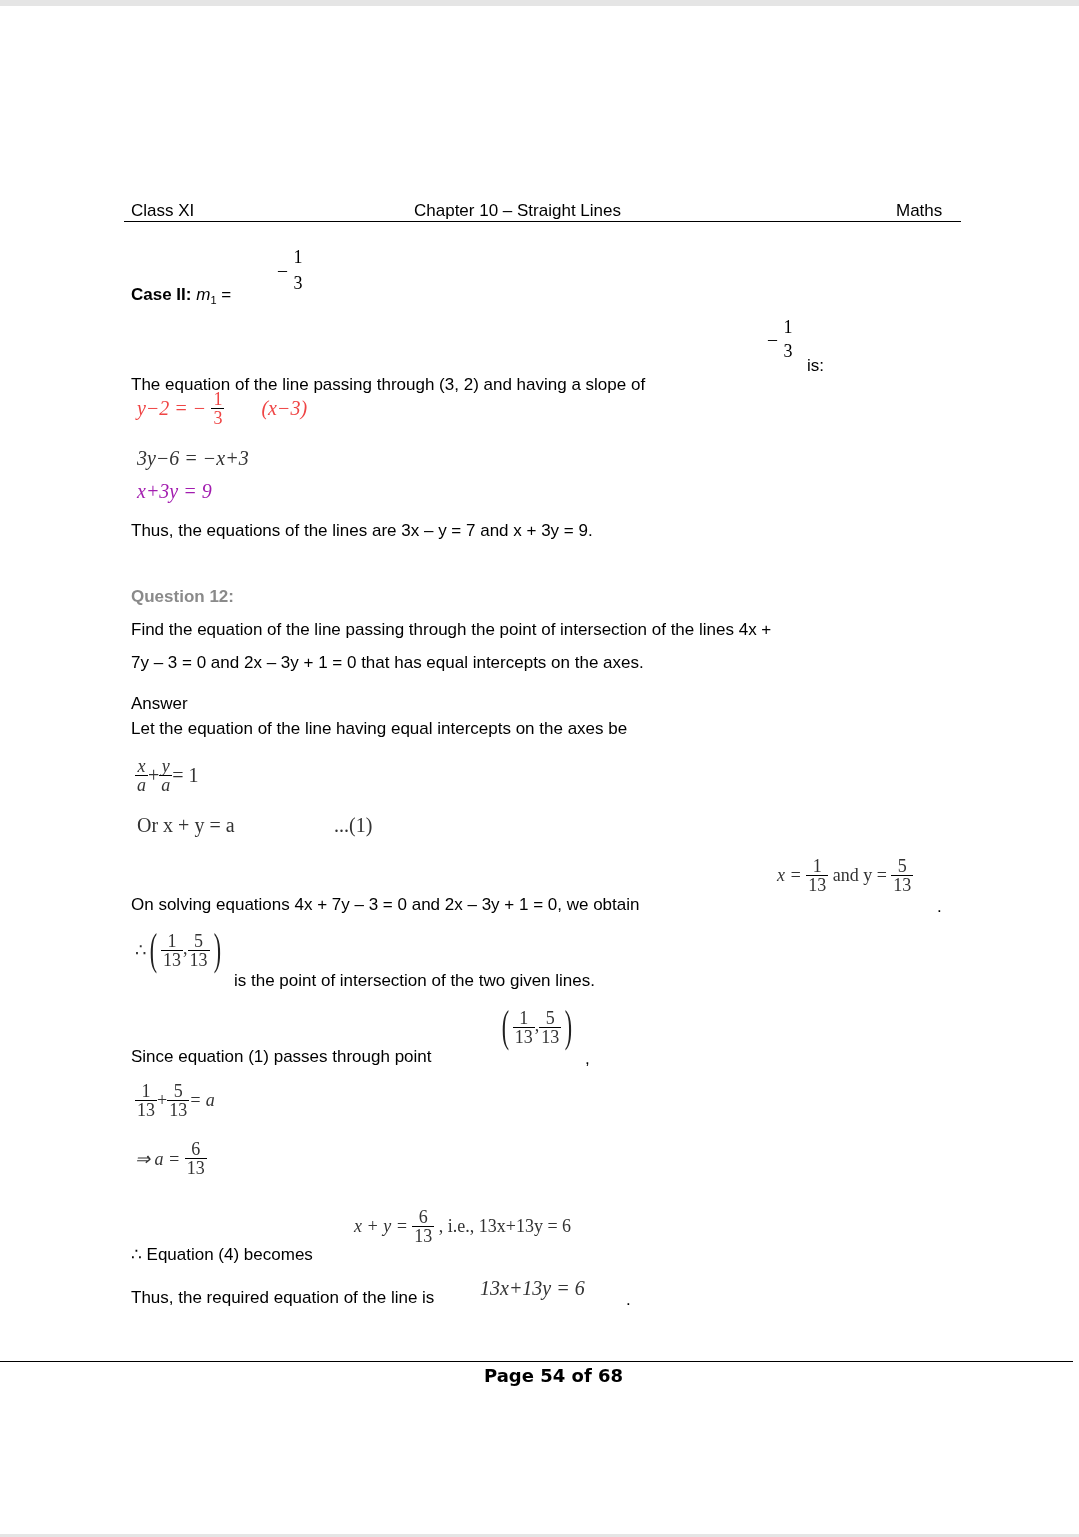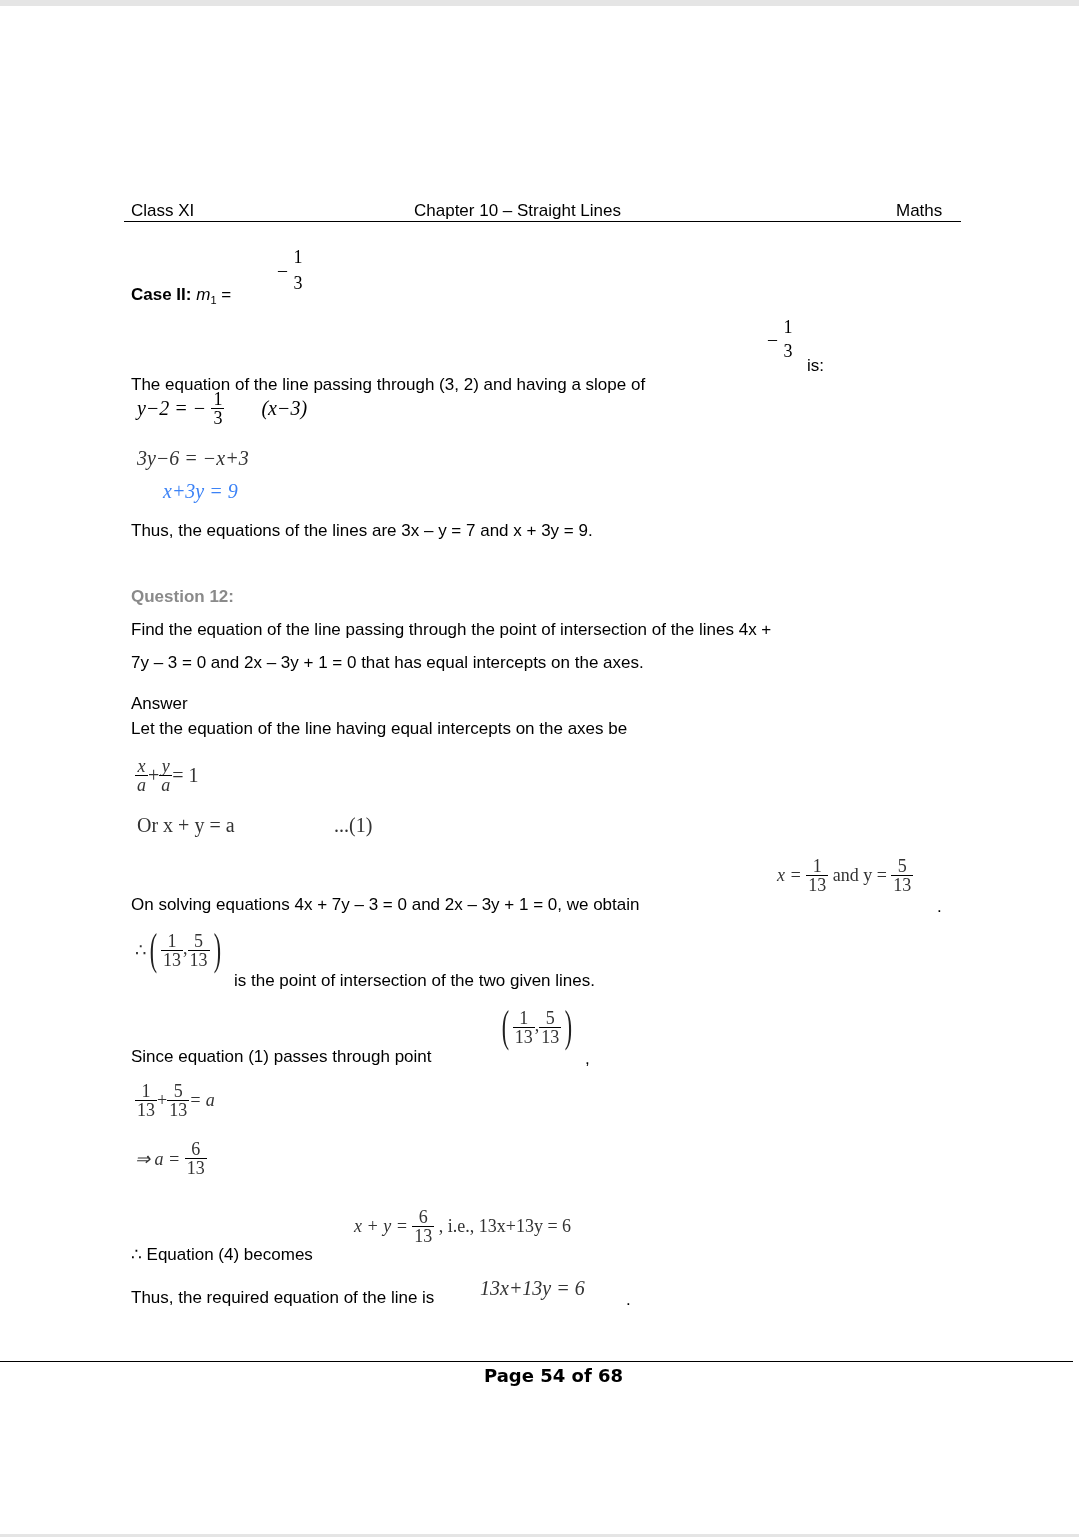--- a/index.html
+++ b/index.html
@@ -47,30 +47,30 @@
 <div class="abs txt" style="left:131px;top:375px;">The equation of the line passing through (3, 2) and having a slope of</div>
 <div class="abs m" style="left:768px;top:318px;font-size:18px;">
   <span style="vertical-align:middle;">–</span>
   <span class="frac">
     <span class="n">1</span>
     <span class="d" style="border-top:none;padding-top:6px">3</span>
   </span>
 </div>
 <div class="abs txt" style="left:807px;top:356px;">is:</div>
 
-<div class="abs m" style="left:137px;top:390px;color:#000000;">
+<div class="abs m" style="left:137px;top:390px;color:#ef4444;">
   <span class="mi" style="vertical-align:middle;">y−2 = −</span>
   <span class="frac">
     <span class="n">1</span>
     <span class="d">3</span>
   </span>
   <span class="mi" style="vertical-align:middle;margin-left:32px;">(x−3)</span>
 </div>
 <div class="abs m mi" style="left:137px;top:447px;color:#333;">3y−6 = −x+3</div>
-<div class="abs m mi" style="left:137px;top:480px;color:#3b82f6;margin-left:26px;">x+3y = 9</div>
+<div class="abs m mi" style="left:137px;top:480px;color:#a21caf;">x+3y = 9</div>
 
 <div class="abs txt" style="left:131px;top:521px;">Thus, the equations of the lines are 3x – y = 7 and x + 3y = 9.</div>
 
 <div class="abs txt qhead" style="left:131px;top:587px;">Question 12:</div>
 <div class="abs txt" style="left:131px;top:620px;">Find the equation of the line passing through the point of intersection of the lines 4x +</div>
 <div class="abs txt" style="left:131px;top:653px;">7y – 3 = 0 and 2x – 3y + 1 = 0 that has equal intercepts on the axes.</div>
 <div class="abs txt" style="left:131px;top:694px;">Answer</div>
 <div class="abs txt" style="left:131px;top:719px;">Let the equation of the line having equal intercepts on the axes be</div>
 
 <div class="abs m" style="left:135px;top:757px;color:#333;">

